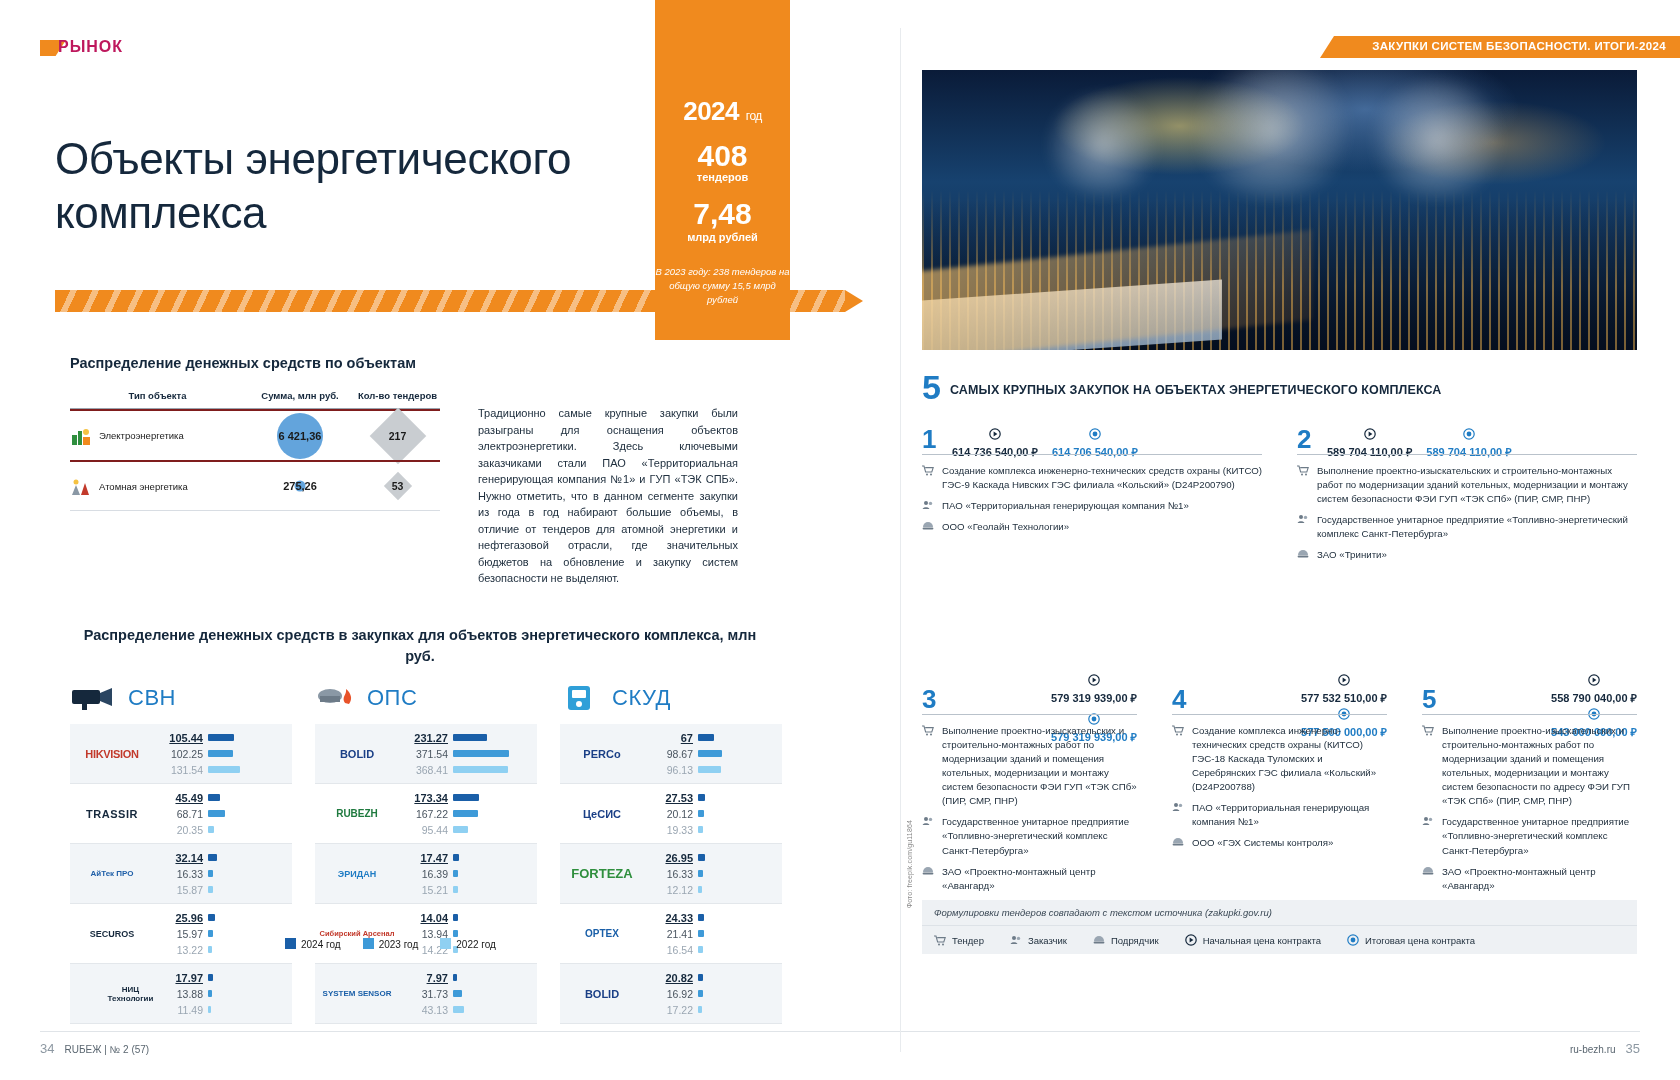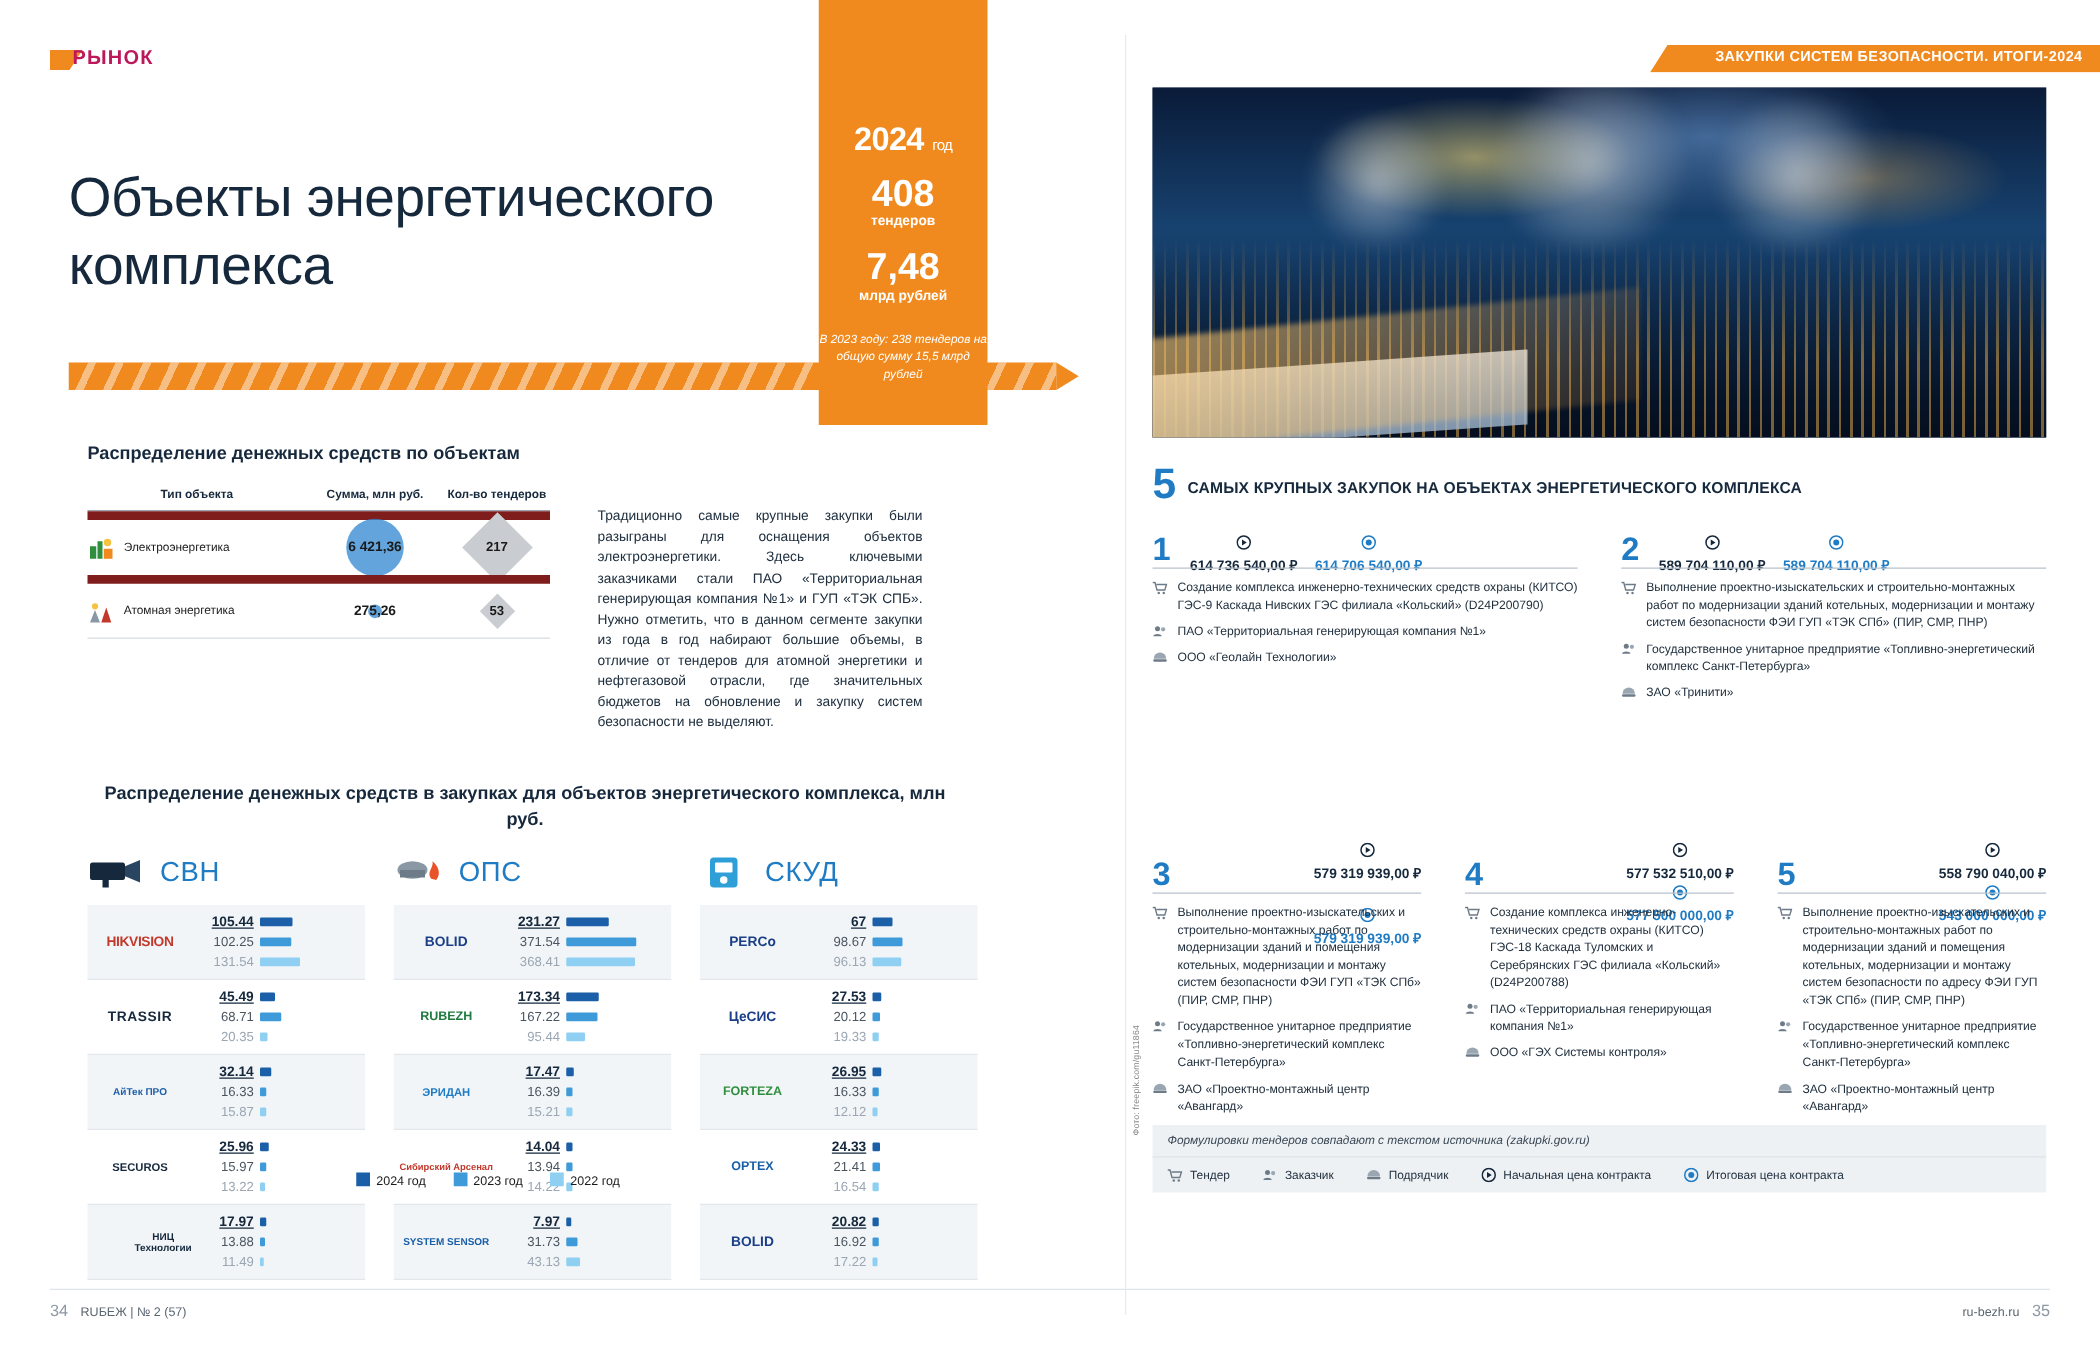--- a/index.html
+++ b/index.html
@@ -108,21 +108,21 @@
     letter-spacing:.02em;
   }
 
   
   .sec-head {
     position:absolute; font-size:14.5px; font-weight:bold; color:#15283c;
   }
 
   
   .t1 { position:absolute; left:70px; top:383px; width:370px; }
-  .t1 .row { display:flex; align-items:center; border-top:7px solid #7f1d1d; height:51px; position:relative;}
+  .t1 .row { display:flex; align-items:center; border-top:2px solid #7f1d1d; height:51px; position:relative;}
   .t1 .hdr { border-top:none; border-bottom:1px solid #9aa4af; height:26px; font-size:9.5px; font-weight:bold; color:#15283c; }
   .t1 .c1 { width:175px; display:flex; align-items:center; gap:7px; font-size:9.5px; }
   .t1 .c2 { width:110px; text-align:center; font-size:11px; font-weight:bold; position:relative;}
   .t1 .c3 { width:85px; text-align:center; font-size:10.5px; font-weight:bold; position:relative;}
   .t1 .hdr .c1, .t1 .hdr .c2, .t1 .hdr .c3 { text-align:center; font-size:9.5px; }
   .t1 .hdr .c1 { justify-content:center; }
   .bubble { position:absolute; border-radius:50%; background:#2f86d0; opacity:.75; left:50%; top:50%; transform:translate(-50%,-50%); z-index:0;}
   .diamond { position:absolute; background:#c9cdd1; left:50%; top:50%; transform:translate(-50%,-50%) rotate(45deg); z-index:0;}
   .t1 .val { position:relative; z-index:2; }
 
@@ -568,21 +568,21 @@
           </div>
         <div class="vline">
             <span class="vnum y3">19.33</span>
             <span class="bar b3" style="width:5px"></span>
           </div>
       </div>
     </div>
 
     <div class="vrow alt">
       <div class="vlogo">
-        <span style="font-size:10px;font-weight:bold;color:#2f8f3e;text-align:right;">FORTEZA</span>
+        <span style="font-size:13px;font-weight:bold;color:#2f8f3e;text-align:right;">FORTEZA</span>
       </div>
       <div class="vdata">
         <div class="vline">
             <span class="vnum y1">26.95</span>
             <span class="bar b1" style="width:7px"></span>
           </div>
         <div class="vline">
             <span class="vnum y2">16.33</span>
             <span class="bar b2" style="width:5px"></span>
           </div>
@@ -742,21 +742,21 @@
               <rect x="0.6" y="6.4" width="10.8" height="2" rx="1" fill="#6d7b88"></rect>
             </svg>
           </span>
         <span>ЗАО «Тринити»</span>
       </div>
     </div>
   </div>
 
   <div class="card" style="left:922px; top:688px; width:215px;">
     <div class="num">3</div>
-    <div class="prices" style="flex-direction:column; gap:21px; align-items:flex-end; left:auto; right:0; top:-14px;">
+    <div class="prices" style="flex-direction:column; gap:8px; align-items:flex-end; left:auto; right:0; top:-14px;">
       <div class="price">
         <svg width="12" height="12" viewBox="0 0 12 12">
             <circle cx="6" cy="6" r="5.2" fill="none" stroke="#15283c" stroke-width="1.2"></circle>
             <path d="M4.6 3.6 L8.4 6 L4.6 8.4 Z" fill="#15283c"></path>
           </svg>
         <span>579 319 939,00 ₽</span>
       </div>
       <div class="price">
         <svg width="12" height="12" viewBox="0 0 12 12">
             <circle cx="6" cy="6" r="5.2" fill="none" stroke="#1f7cc4" stroke-width="1.2"></circle>

